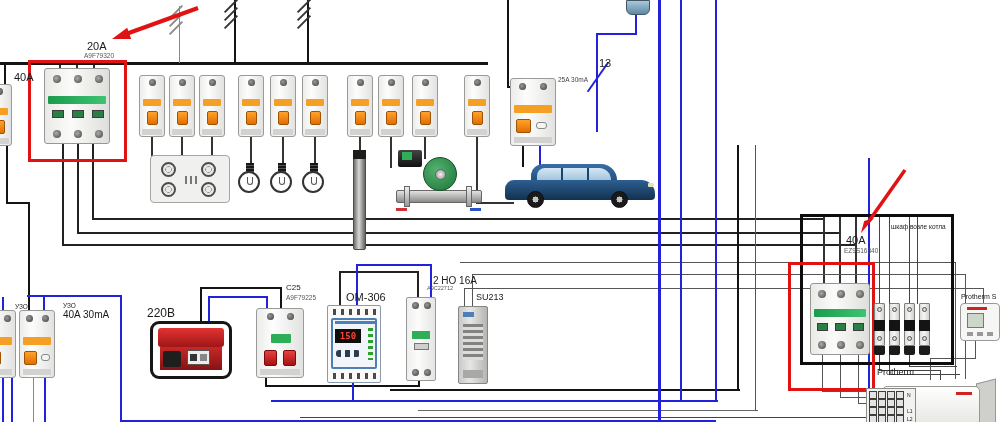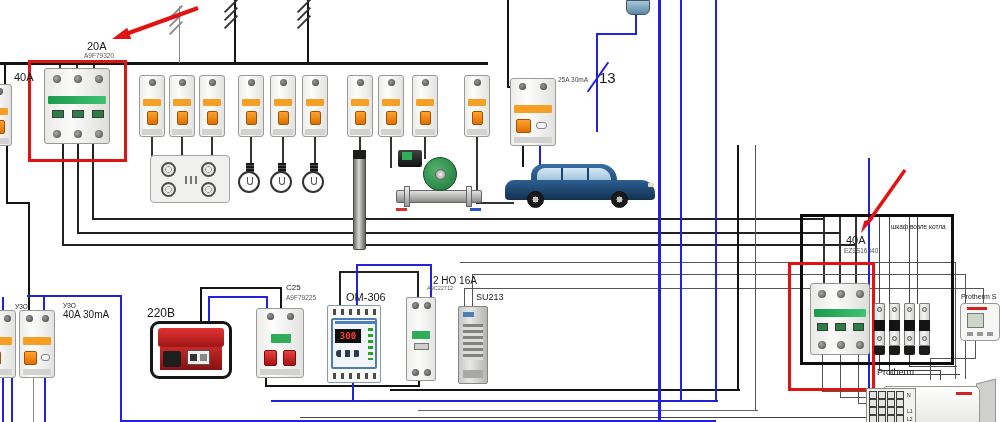--- a/index.html
+++ b/index.html
@@ -442,21 +442,21 @@
       <i class="scr s2"></i>
       <i class="g"></i>
       <i class="t1"></i>
       <i class="t2"></i>
       <i class="cap"></i>
     </div>
   <div class="dev om" style="left:327px;top:305px">
     <i class="tr"></i>
       <i class="pn"></i>
       <i class="hd"></i>
-    <i class="dp">300</i>
+    <i class="dp">150</i>
     <i class="ld"></i>
       <i class="bt"></i>
       <i class="br"></i>
   </div>
   <div class="dev ict" style="left:406px;top:297px">
       <i class="scr s1"></i>
       <i class="scr s2"></i>
       <i class="g"></i>
       <i class="wn"></i>
       <i class="scr s3"></i>
@@ -542,21 +542,21 @@
         <span class="sq"></span>
         <span class="sq"></span>
         <span class="tlbl">L2</span>
       </div>
   </div>
 
   <span class="lb" style="left:14px;top:72px;font-size:11px">40A</span>
   <span class="lb" style="left:87px;top:41px;font-size:11px">20A</span>
   <span class="lb" style="left:84px;top:53px;font-size:6.5px;color:#555">A9F79320</span>
   <span class="lb" style="left:558px;top:77px;font-size:6.5px;color:#444">25A 30mA</span>
-  <span class="lb" style="left:599px;top:70px;font-size:15px">13</span>
+  <span class="lb" style="left:599px;top:58px;font-size:11px">13</span>
   <span class="lb" style="left:15px;top:304px;font-size:6.5px">УЗО</span>
   <span class="lb" style="left:63px;top:303px;font-size:6.5px">УЗО</span>
   <span class="lb" style="left:63px;top:310px;font-size:10px">40A 30mA</span>
   <span class="lb" style="left:147px;top:307px;font-size:12px">220В</span>
   <span class="lb" style="left:286px;top:284px;font-size:8px">C25</span>
   <span class="lb" style="left:286px;top:295px;font-size:6.5px;color:#555">A9F79225</span>
   <span class="lb" style="left:346px;top:292px;font-size:11px">ОМ-306</span>
   <span class="lb" style="left:433px;top:276px;font-size:10px">2 НО 16А</span>
   <span class="lb" style="left:427px;top:286px;font-size:5.5px;color:#555">A9C22712</span>
   <span class="lb" style="left:476px;top:293px;font-size:9px">SU213</span>

